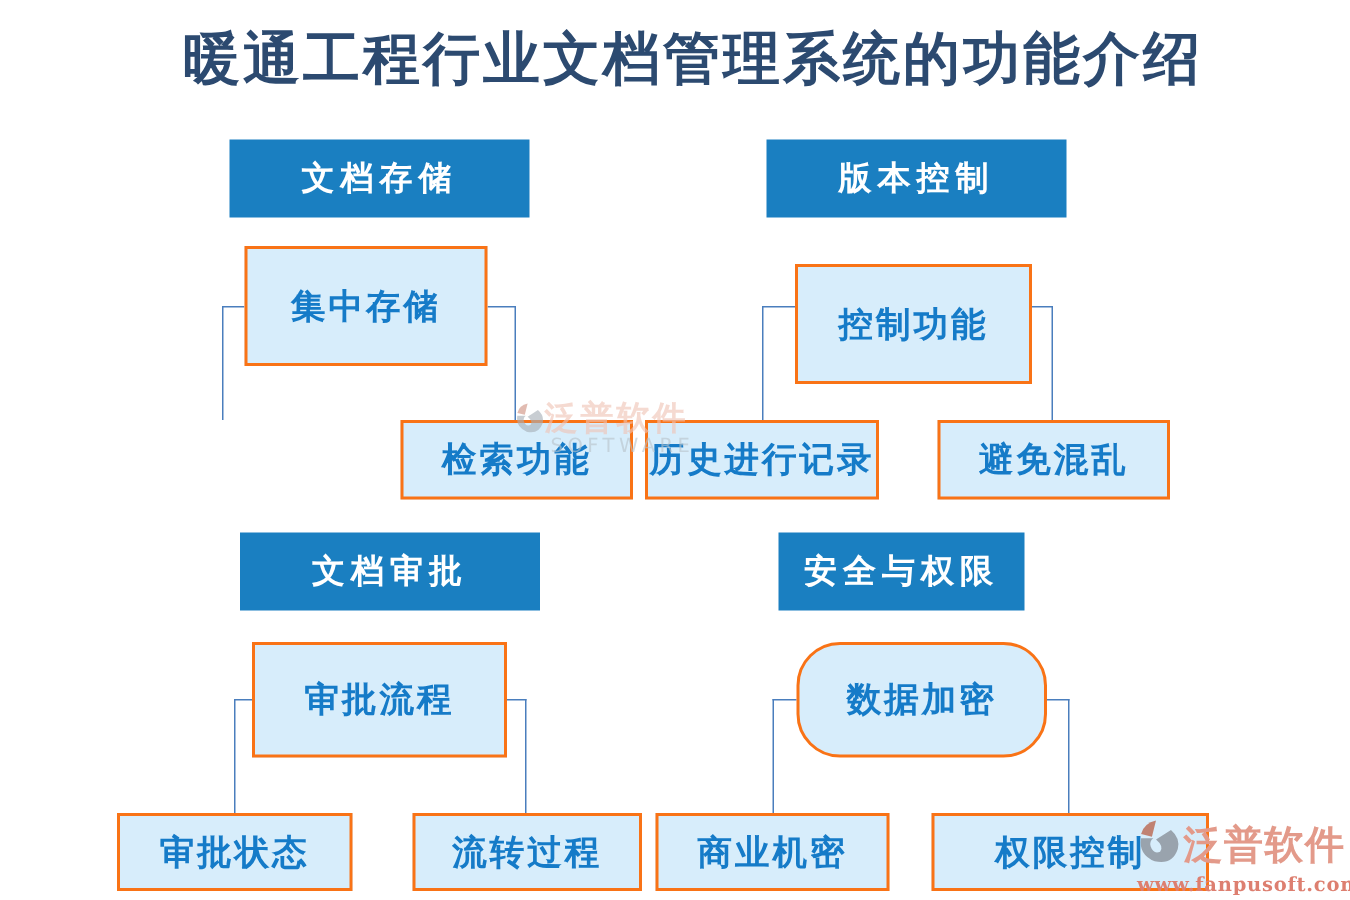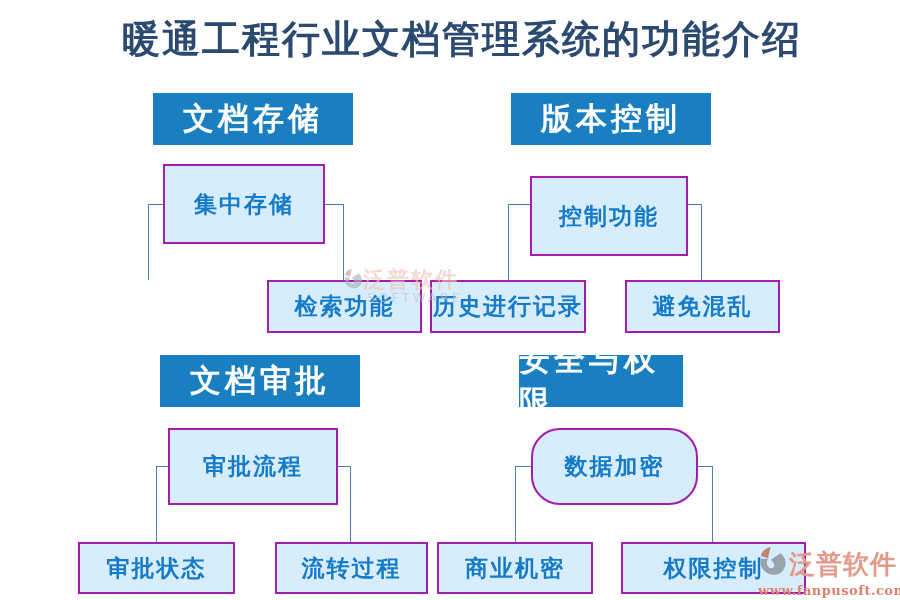--- a/index.html
+++ b/index.html
@@ -7,24 +7,24 @@
     position:relative;width:900px;height:600px;background:#ffffff;overflow:hidden;
     font-family:"DejaVu Serif","Liberation Serif",serif;
   }
   .title{
     position:absolute;top:14px;left:0;width:900px;text-align:center;
     font-size:38px;font-weight:bold;color:#2c4a70;letter-spacing:2px;white-space:nowrap;padding-left:12px;
   }
   .hdr{
     position:absolute;background:#1a7fc1;color:#ffffff;
     display:flex;align-items:center;justify-content:center;
-    font-size:31px;font-weight:bold;letter-spacing:4px;
+    font-size:22px;font-weight:bold;letter-spacing:4px;
   }
   .node{
-    position:absolute;background:#d7edfb;border:2px solid #a21caf;
+    position:absolute;background:#d7edfb;border:2px solid #f97316;
     display:flex;align-items:center;justify-content:center;
     font-size:23px;font-weight:bold;color:#157bc8;letter-spacing:2px;
     box-sizing:border-box;white-space:nowrap;
   }
   .conn{position:absolute;box-sizing:border-box;}
   .conn.tl{border-top:1.5px solid #4a7ebd;border-left:1.5px solid #4a7ebd;}
   .conn.tr{border-top:1.5px solid #4a7ebd;border-right:1.5px solid #4a7ebd;}
 
   
   .s1-h{left:153px;top:93px;width:200px;height:52px;}

